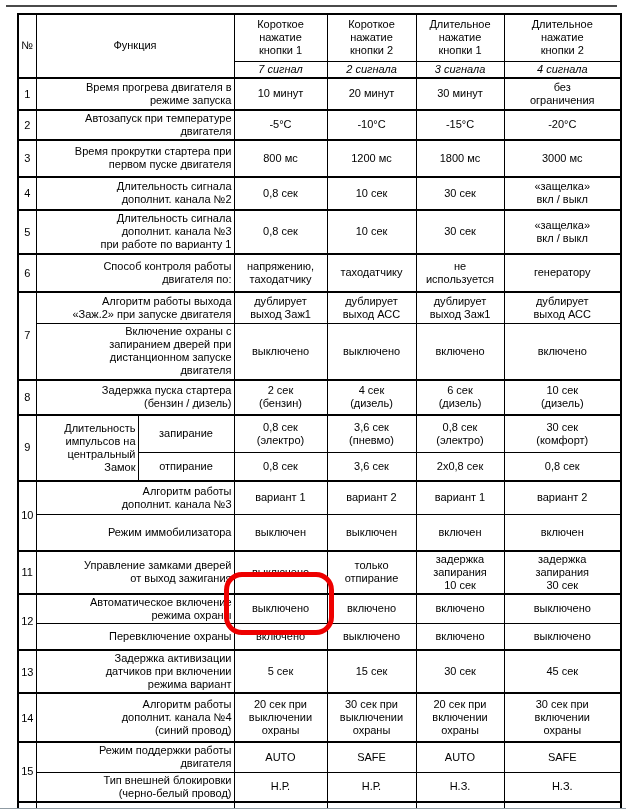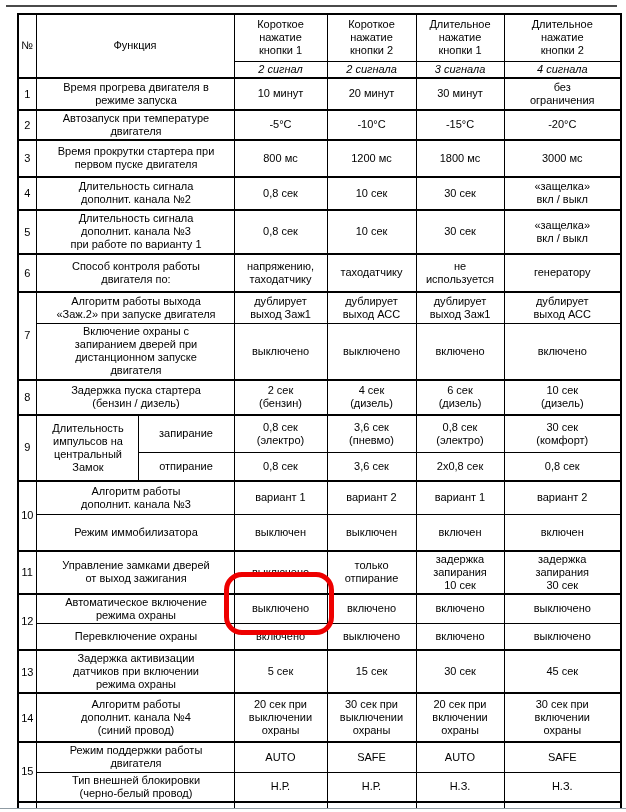--- a/index.html
+++ b/index.html
@@ -21,21 +21,21 @@
     border: 1px solid #000;
     font-size: 11px; line-height: 13px; font-weight: normal;
     overflow: hidden; vertical-align: middle;
     background: #ffffff;
   }
   tr.blk > td, tr.blk > th { border-top: 2px solid #000; }
   th.hd { font-weight: bold; text-align: center; white-space: pre-line; }
   th.sig { font-style: italic; text-align: center; font-weight: normal; }
   td.num { text-align: center; vertical-align: top; padding-top: 2px; }
   td.num.mid { vertical-align: middle; padding-top: 0; }
-  td.fn { text-align: center; padding: 1px 2px 1px 4px; white-space: pre-line; }
+  td.fn { text-align: right; padding: 1px 2px 1px 4px; white-space: pre-line; }
   td.sub { text-align: center; }
   td.val { text-align: center; white-space: pre-line; padding: 1px 2px; }
   td.shade { background: #d2d2d2; }
   .red-oval {
     position: absolute; left: 224px; top: 572px; width: 110px; height: 63px;
     border: 5px solid #ee0000; border-radius: 18px; box-sizing: border-box;
     z-index: 5; pointer-events: none;
   }
   .bottom-rule {
     position: absolute; left: 0; top: 808px; width: 626px; height: 4px;
@@ -70,21 +70,21 @@
 нажатие
 кнопки 2</th>
       <th class="hd">Длительное
 нажатие
 кнопки 1</th>
       <th class="hd">Длительное
 нажатие
 кнопки 2</th>
     </tr>
     <tr style="height:16px">
-      <th class="sig">2 сигнал</th>
+      <th class="sig">7 сигнал</th>
       <th class="sig">2 сигнала</th>
       <th class="sig">3 сигнала</th>
       <th class="sig">4 сигнала</th>
     </tr>
 
     <tr class="blk" style="height:32px">
       <td class="num">1</td>
       <td class="fn" colspan="2">Время прогрева двигателя в
 режиме запуска</td>
       <td class="val">10 минут</td>
@@ -257,21 +257,21 @@
       <td class="val shade">включено</td>
       <td class="val">выключено</td>
       <td class="val">включено</td>
       <td class="val">выключено</td>
     </tr>
 
     <tr class="blk" style="height:43px">
       <td class="num">13</td>
       <td class="fn" colspan="2">Задержка  активизации
 датчиков при включении
-режима охраны</td>
+режима вариант</td>
       <td class="val shade">5 сек</td>
       <td class="val">15 сек</td>
       <td class="val">30 сек</td>
       <td class="val">45 сек</td>
     </tr>
 
     <tr class="blk" style="height:49px">
       <td class="num">14</td>
       <td class="fn" colspan="2">Алгоритм работы
 дополнит. канала №4

